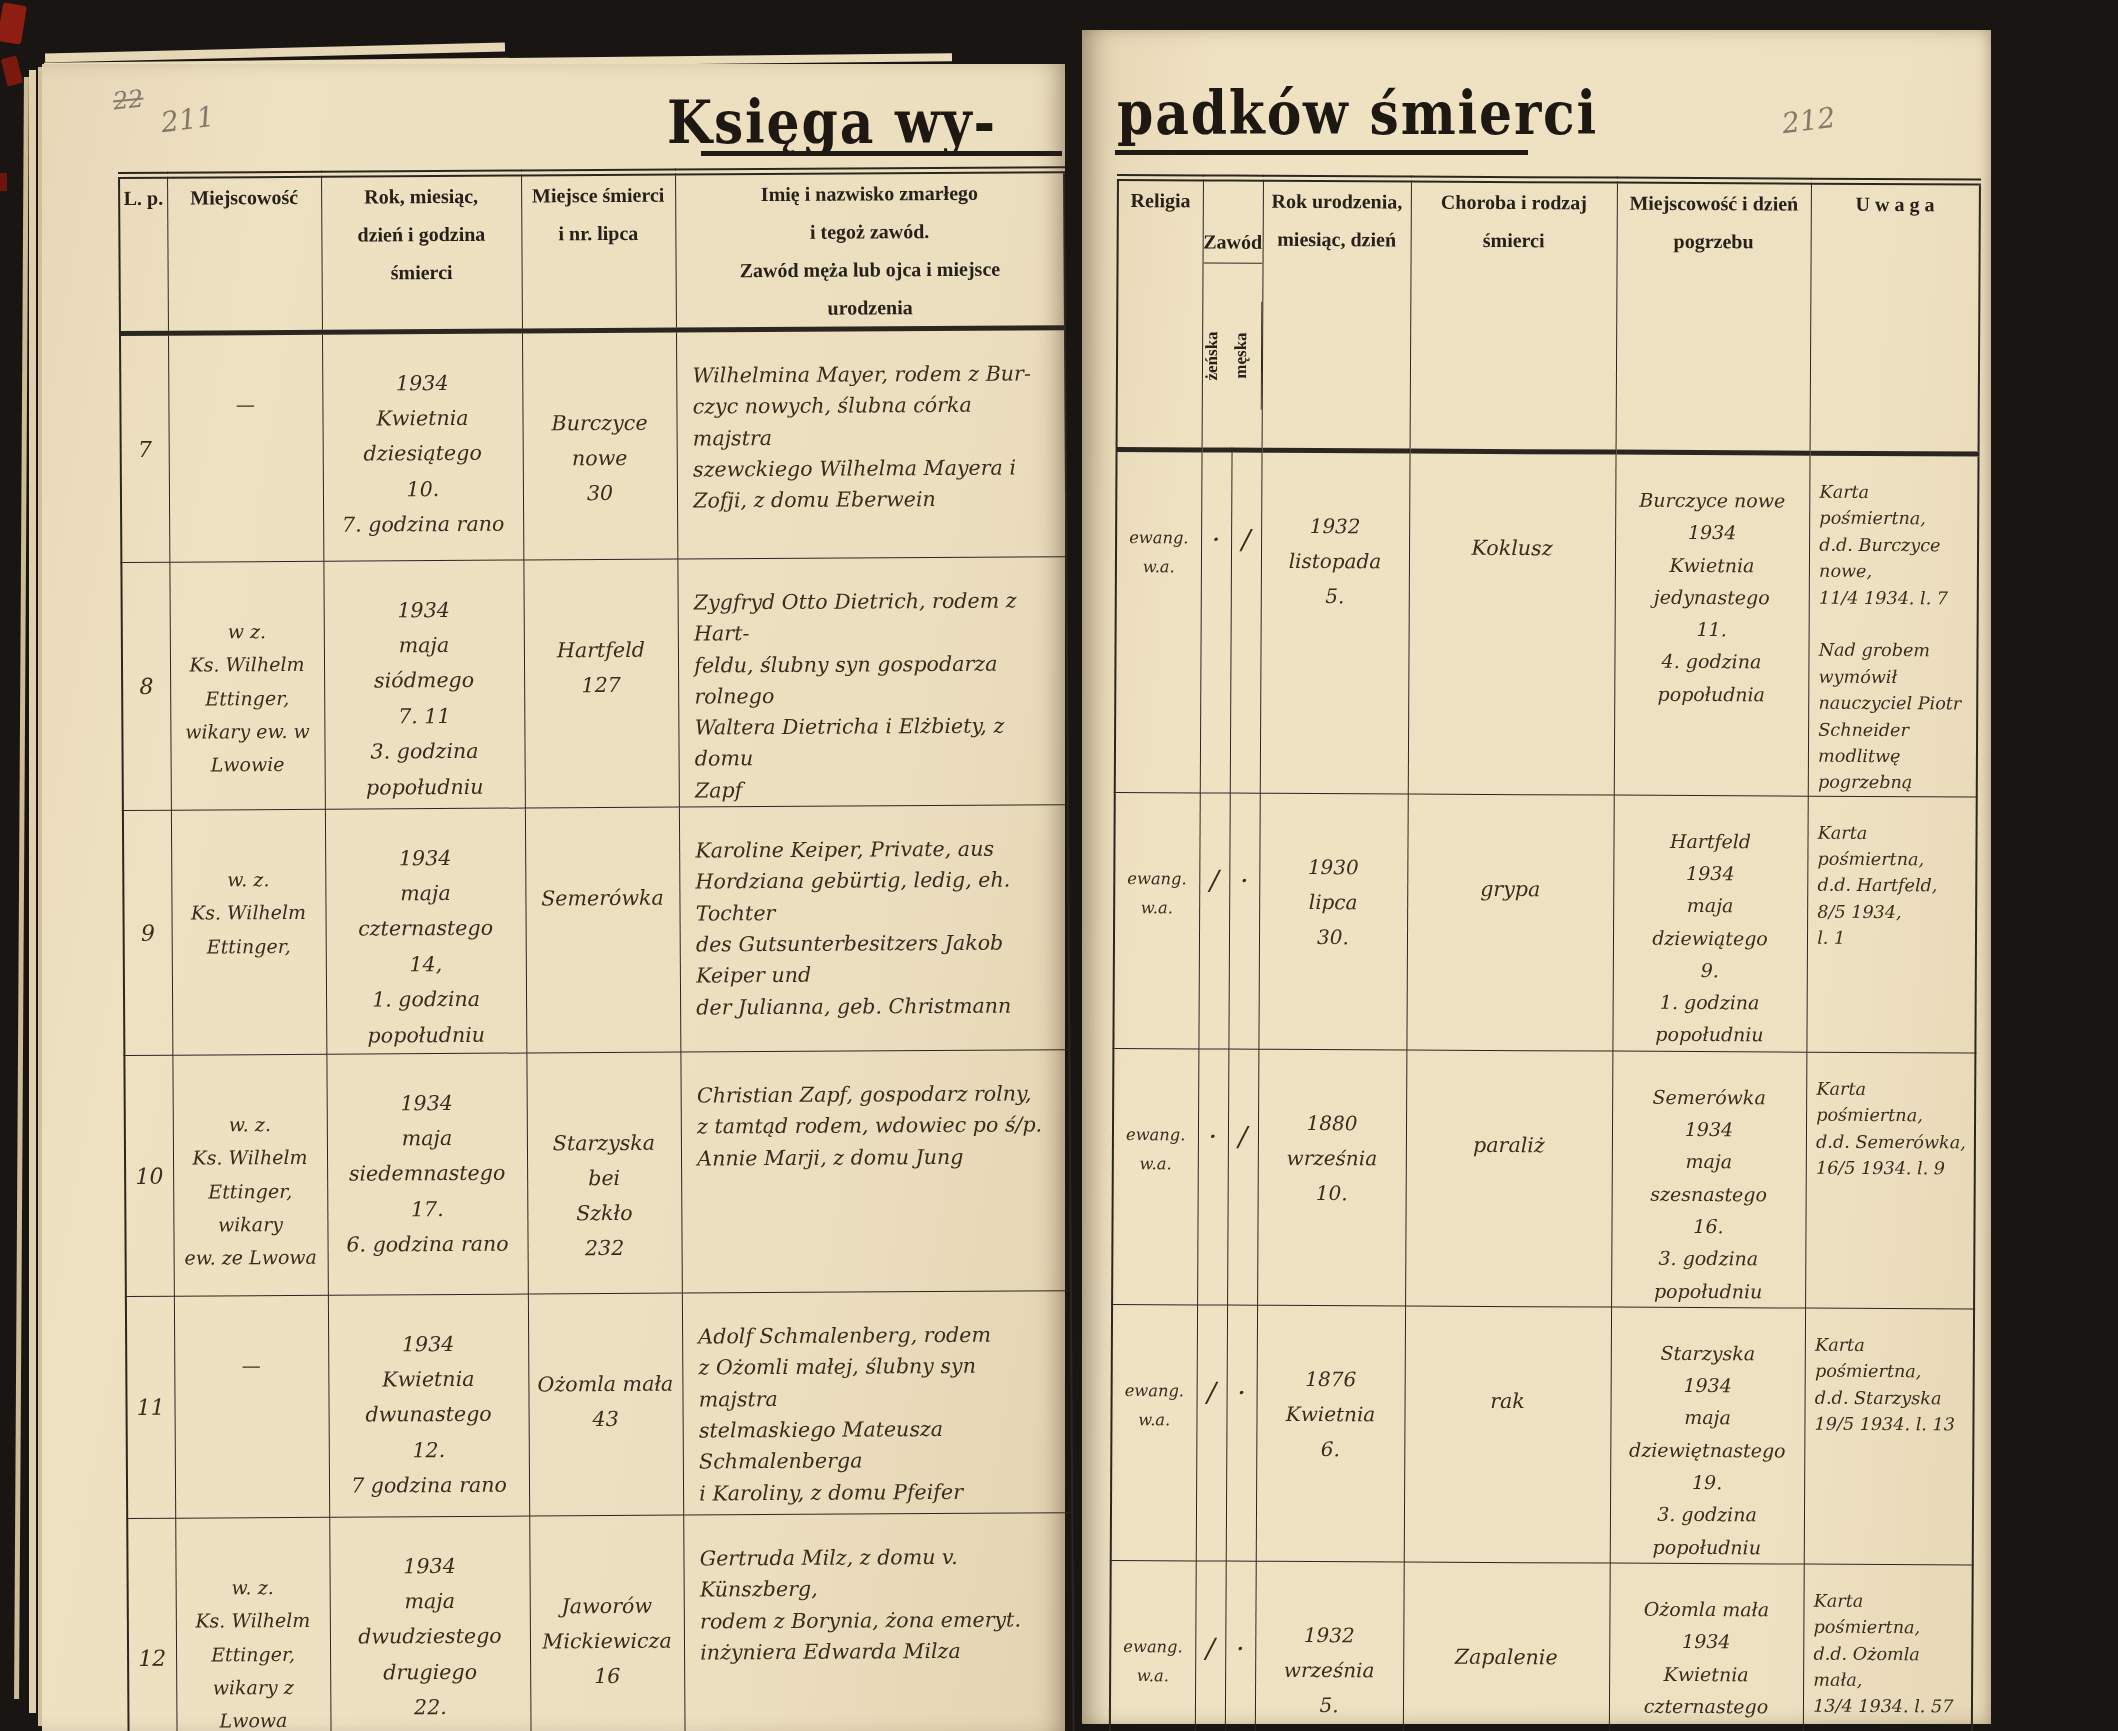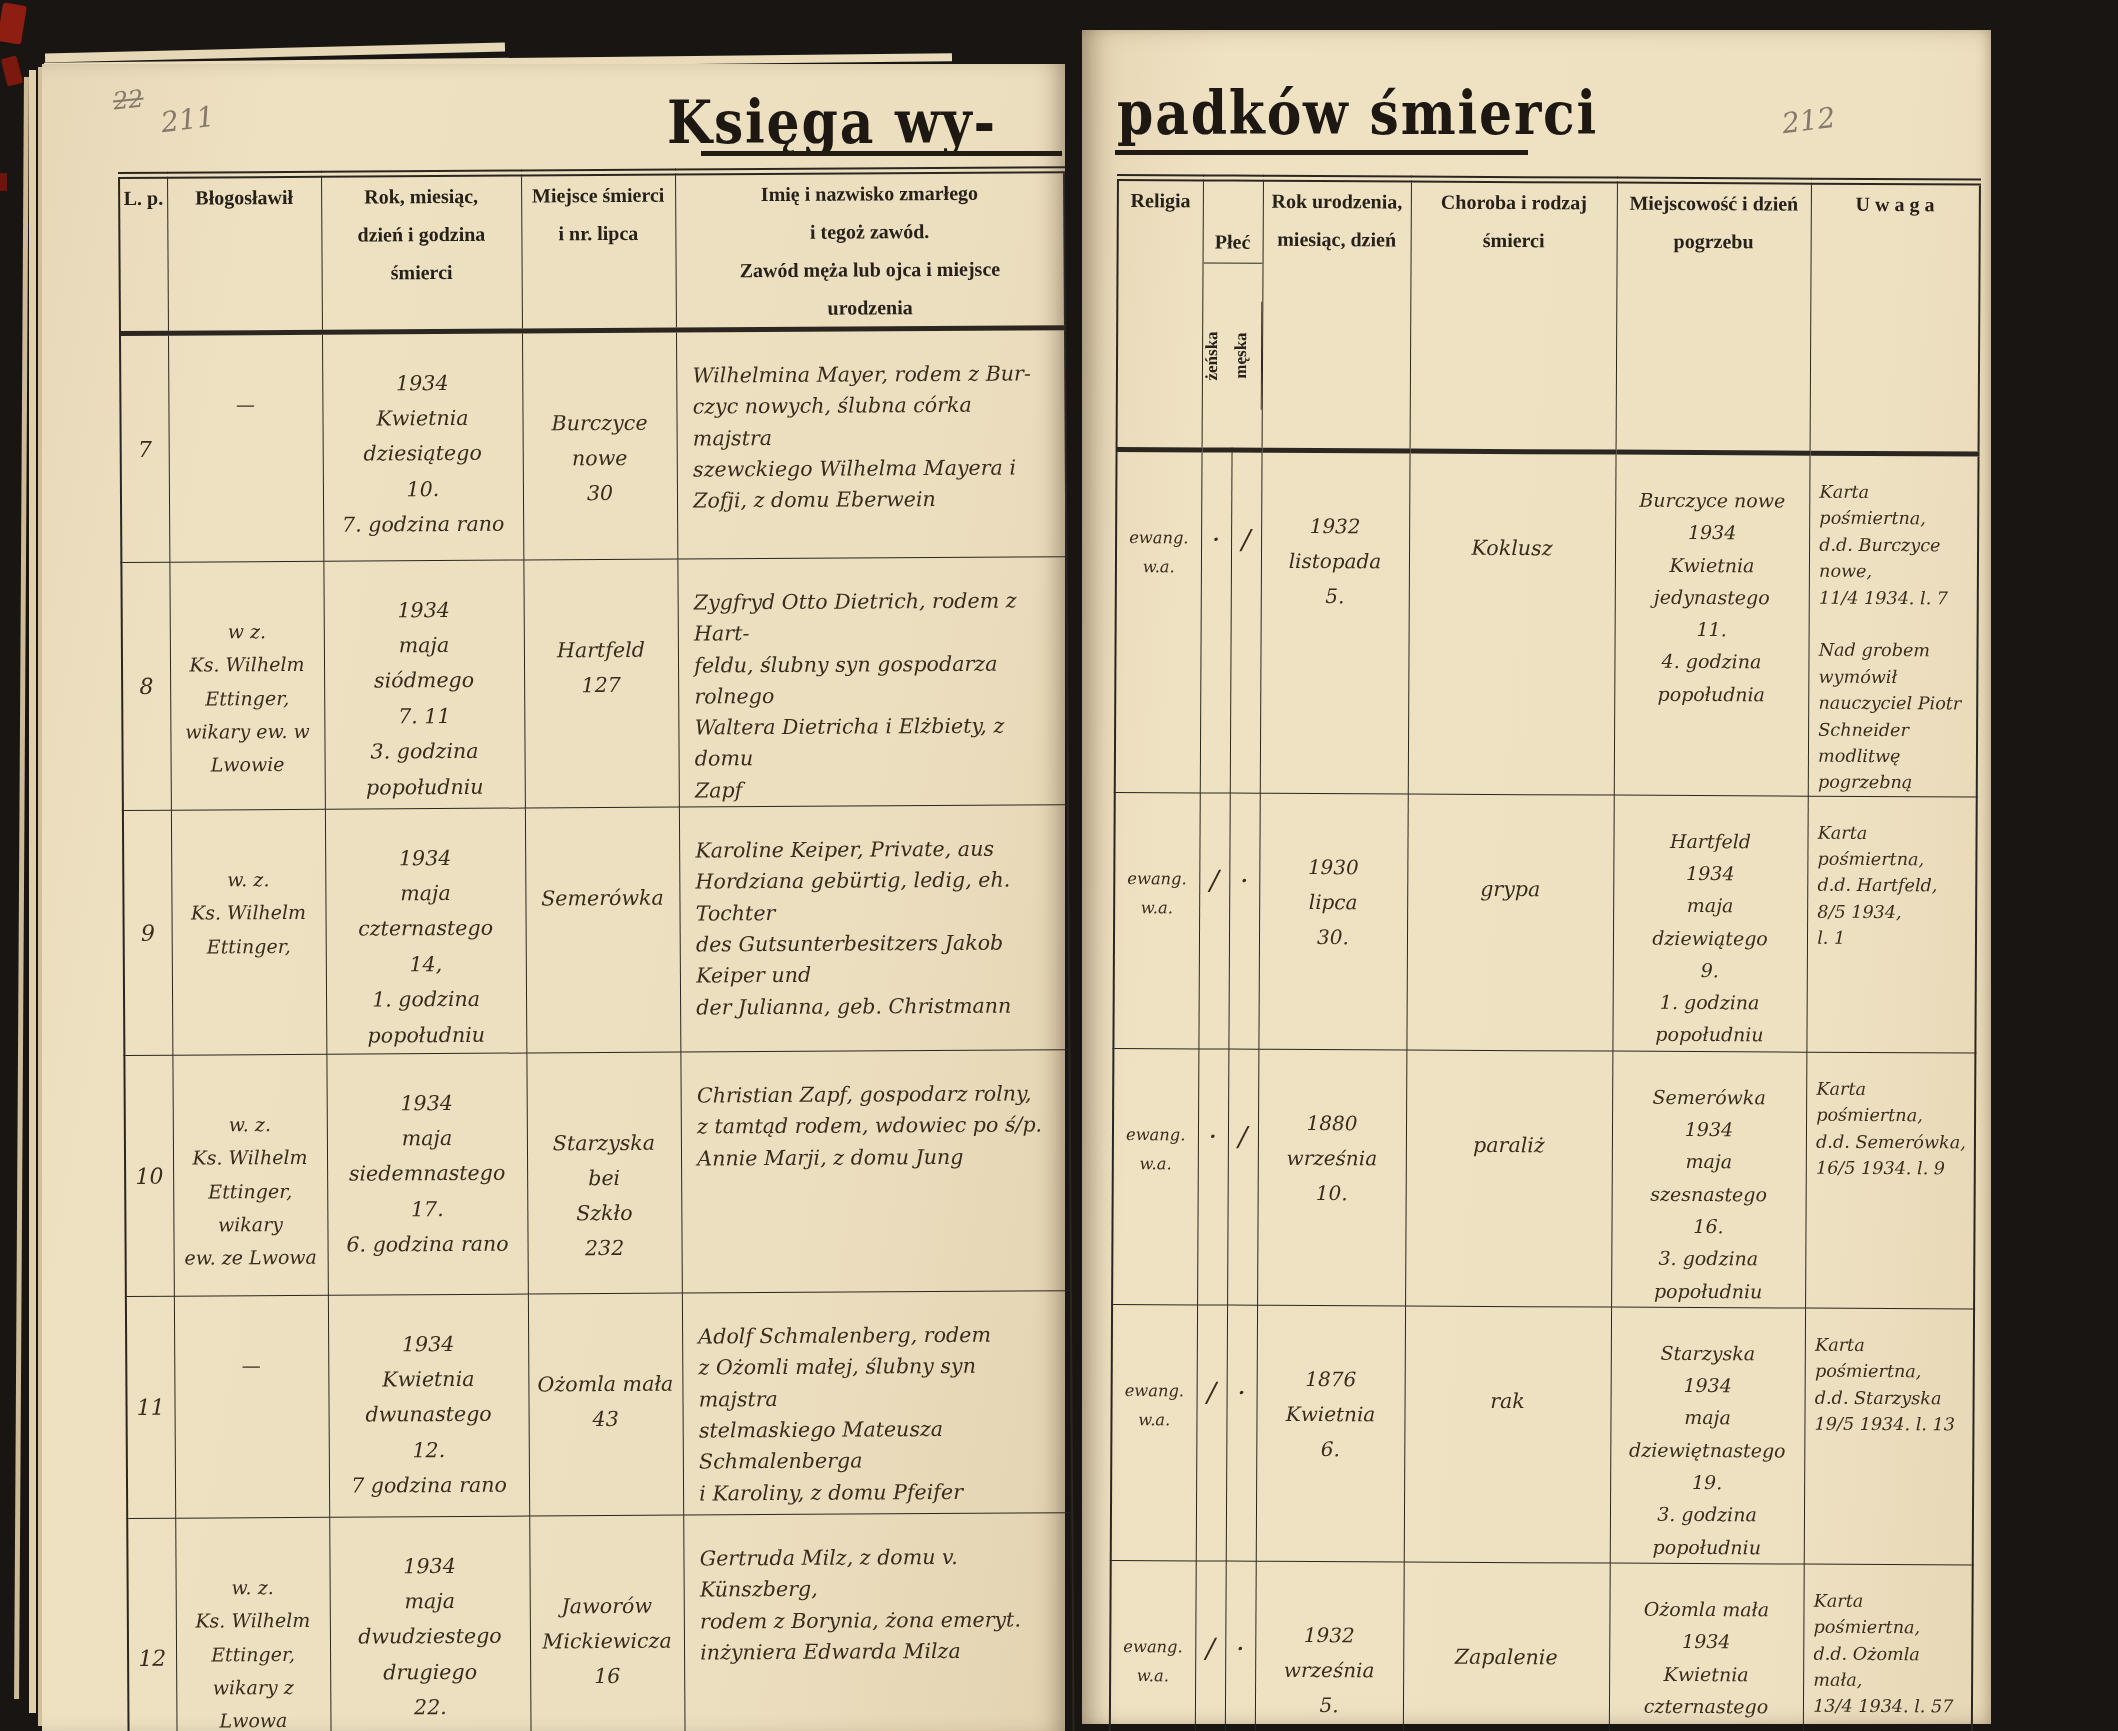--- a/index.html
+++ b/index.html
@@ -116,21 +116,21 @@
       <colgroup>
         <col style="width:48px">
           <col style="width:154px">
           <col style="width:200px">
           <col style="width:154px">
           <col style="width:389px">
       </colgroup>
       <thead>
         <tr>
           <th>L. p.</th>
-          <th>Błogosławił</th>
+          <th>Miejscowość</th>
           <th>Rok, miesiąc,
 dzień i godzina
 śmierci</th>
           <th>Miejsce śmierci
 i nr. lipca</th>
           <th>Imię i nazwisko zmarłego
 i tegoż zawód.
 Zawód męża lub ojca i miejsce
 urodzenia</th>
         </tr>
@@ -252,21 +252,21 @@
           <col style="width:30px">
           <col style="width:148px">
           <col style="width:206px">
           <col style="width:194px">
           <col style="width:169px">
       </colgroup>
       <thead>
         <tr>
           <th>Religia</th>
           <th class="plec-head" colspan="2">
-            <div class="plec-top">Płeć</div>
+            <div class="plec-top">Zawód</div>
             <div class="plec-split">
               <span>męska</span>
               <span>żeńska</span>
             </div>
           </th>
           <th>Rok urodzenia,
 miesiąc, dzień</th>
           <th>Choroba i rodzaj śmierci</th>
           <th>Miejscowość i dzień pogrzebu</th>
           <th>U w a g a</th>

